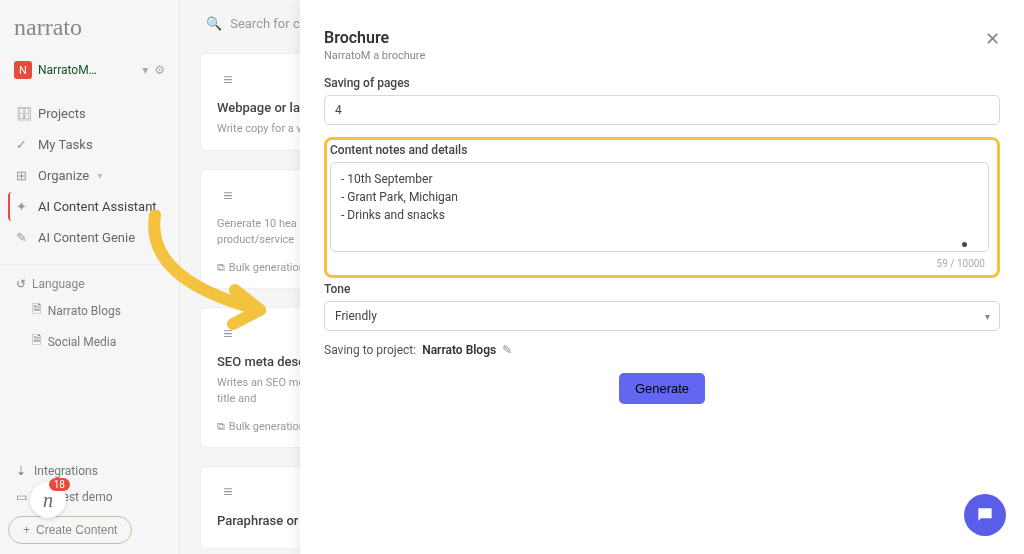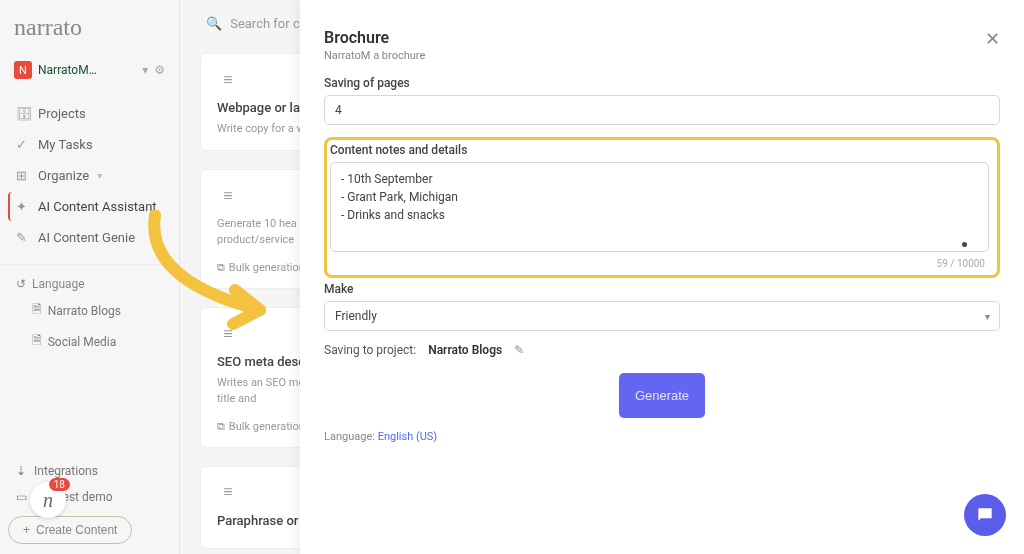--- a/index.html
+++ b/index.html
@@ -144,28 +144,28 @@
   .purpose-icons {
     position:absolute; right:10px; bottom:8px; display:flex; gap:6px;
   }
   .circle-icon { width:18px; height:18px; border-radius:50%; background:#eee; display:flex; align-items:center; justify-content:center; font-size:11px; color:#666;}
   .notes-dot { position:absolute; right:22px; bottom:22px; width:5px; height:5px; background:#444; border-radius:50%;}
 
   .select { appearance:none; background-image:none; position:relative;}
   .select-wrap { position:relative; }
   .select-caret { position:absolute; right:10px; top:50%; transform:translateY(-50%); color:#888; font-size:10px; pointer-events:none;}
 
-  .saving-row { font-size:12px; color:#555; margin:10px 0 16px 0; display:flex; align-items:flex-start; gap:12px;}
+  .saving-row { font-size:12px; color:#555; margin:10px 0 16px 0; display:flex; align-items:flex-start; gap:6px;}
   .saving-row .proj { font-weight:600; color:#333;}
   .edit-icon { color:#888; font-size:12px;}
 
   .gen-row { text-align:center; margin-bottom:12px;}
   .gen-btn {
-    background:#6366f1; color:#e5e5e5; border:none; border-radius:5px;
-    padding:15px 16px; font-size:13px; cursor:pointer; font-weight:500;
+    background:#6366f1; color:#000000; border:none; border-radius:5px;
+    padding:8px 16px; font-size:13px; cursor:pointer; font-weight:500;
   }
   .lang-row { font-size:11px; color:#888; margin-bottom:6px;}
   .lang-row .lang { color:#4f6bed;}
   .disclaimer { font-size:11px; color:#999;}
 
   .divider { height:1px; background:#eee; margin: 12px -8px; }
 </style>
 </head>
 <body>
 
@@ -298,41 +298,37 @@
         <label class="field-label">Content notes and details</label>
         <textarea class="textarea ta-notes" style="">- 10th September
 - Grant Park, Michigan
 - Drinks and snacks</textarea>
         <div class="notes-dot"></div>
         <div class="counter">59 / 10000</div>
       </div>
     </div>
 
     <div class="field">
-      <label class="field-label">Make</label>
+      <label class="field-label">Tone</label>
       <div class="select-wrap">
         <div class="select">Friendly</div>
         <span class="select-caret">▾</span>
       </div>
     </div>
 
     <div class="saving-row">
       <span>Saving to project:</span>
       <span class="proj">Narrato Blogs</span>
       <span class="edit-icon">✎</span>
     </div>
 
     <div class="gen-row">
       <button class="gen-btn">Generate</button>
     </div>
 
-    <div class="lang-row">
-      <span>Language:</span>
-      <span class="lang">English (US)</span>
-    </div>
   </div>
 </div>
 
 <div class="n-fab">
   <span class="letter">n</span>
   <span class="badge">18</span>
 </div>
 
 <div class="chat-fab">
   <svg width="20" height="20" viewBox="0 0 24 24" fill="#fff">

